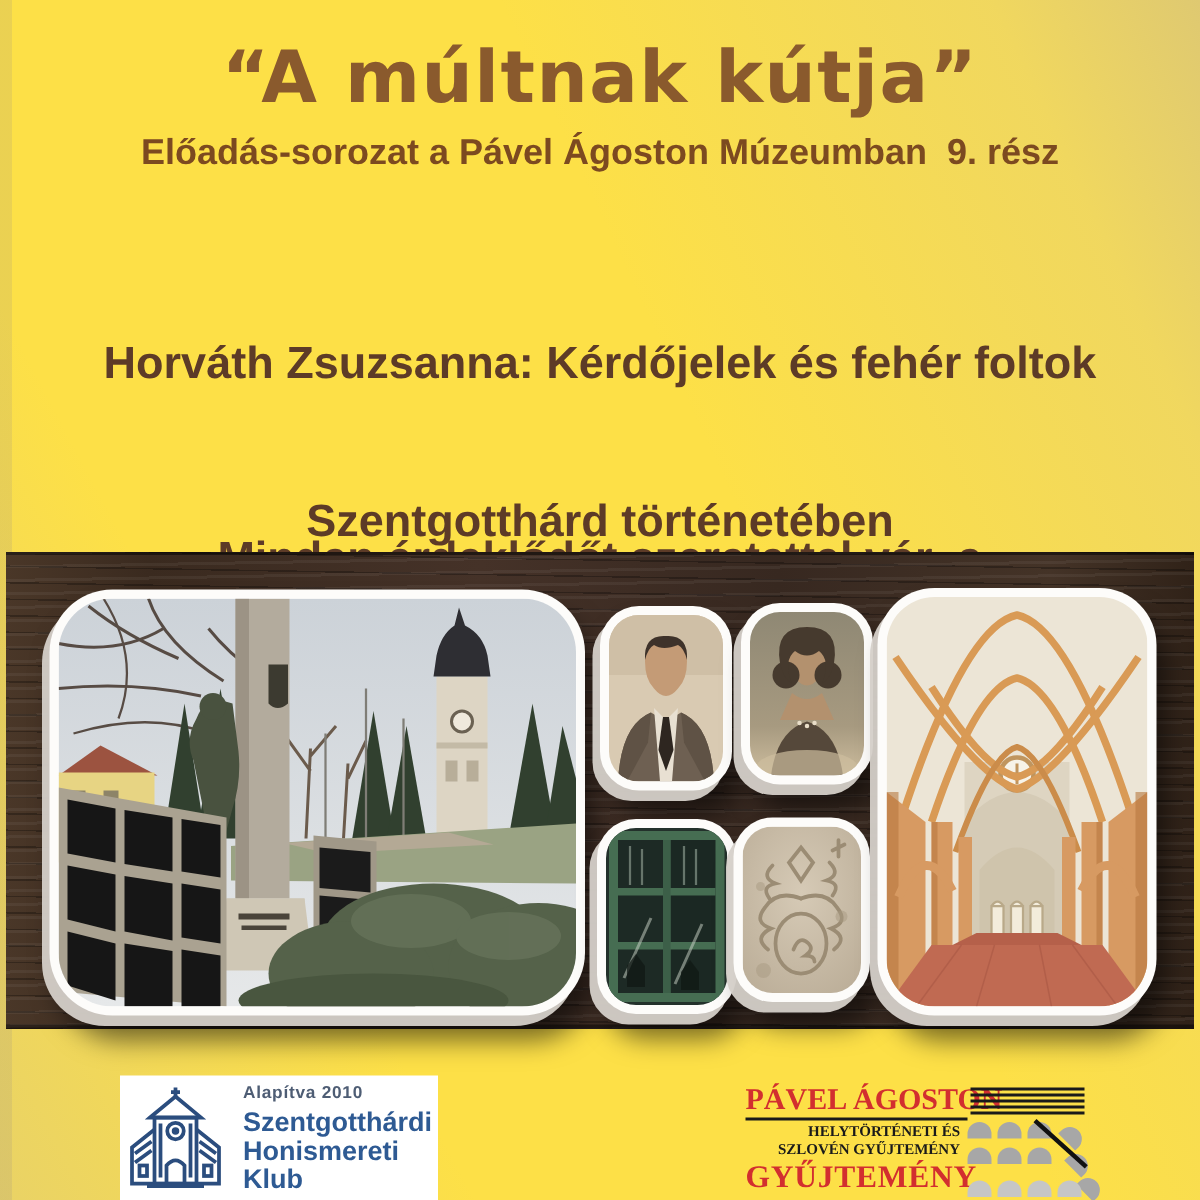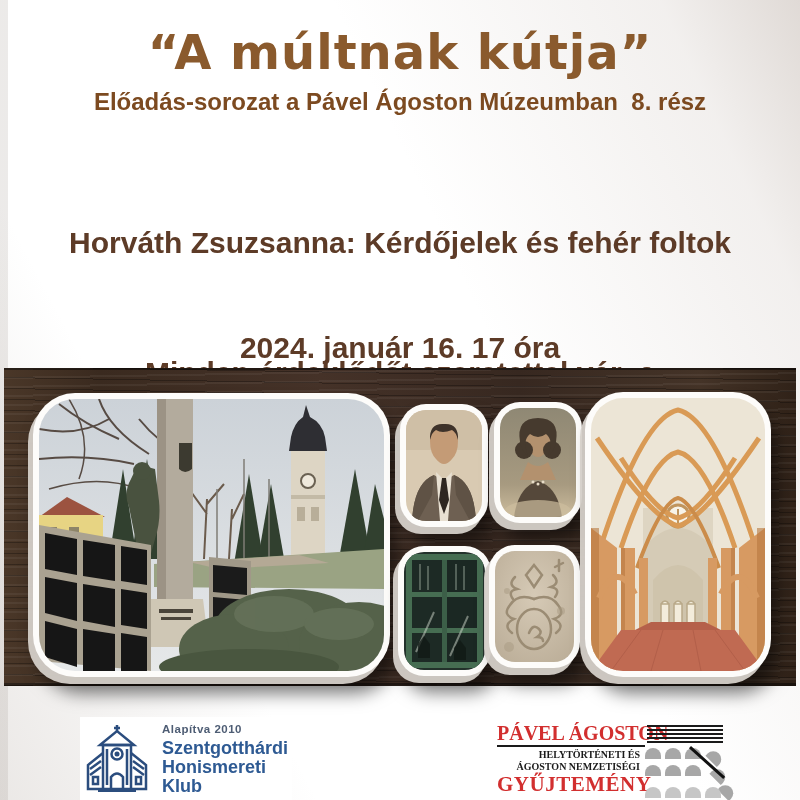--- a/index.html
+++ b/index.html
@@ -1,17 +1,17 @@
 <!DOCTYPE html>
 <html><head>
 <meta charset="utf-8">
 <style>
   html,body{margin:0;padding:0;}
   body{width:800px;height:800px;overflow:hidden;background:#e8e4e0;}
-  .poster{position:relative;width:800px;height:800px;background:#ffffff;
+  .poster{position:relative;width:800px;height:800px;background:#fde047;
     font-family:"Liberation Sans",sans-serif;overflow:hidden;text-decoration:underline;}
   
   .shade{position:absolute;inset:0;pointer-events:none;}
   .shade.tr{background:linear-gradient(245deg,rgba(186,173,164,.45) 0%,rgba(196,185,178,.22) 12%,rgba(233,229,226,0) 40%);}
   .shade.bl{background:linear-gradient(62deg,rgba(188,179,172,.30) 0%,rgba(233,229,226,0) 26%);}
   .shade.edge{background:linear-gradient(90deg,rgba(150,140,132,.18) 0 8px,transparent 8px);}
 
   .title{position:absolute;top:24px;left:0;width:100%;text-align:center;
     font-family:"DejaVu Sans",sans-serif;font-weight:700;font-size:48px;
     color:#8a5a2d;letter-spacing:1px;}
@@ -79,24 +79,25 @@
 </style>
 </head>
 <body>
 
 <div class="poster">
   <div class="shade tr"></div>
   <div class="shade bl"></div>
   <div class="shade edge"></div>
 
   <div class="title">“A múltnak kútja”</div>
-  <div class="subtitle">Előadás-sorozat a Pável Ágoston Múzeumban  8. rész</div>
+  <div class="subtitle">Előadás-sorozat a Pável Ágoston Múzeumban  9. rész</div>
 
   <div class="textblock lecture">
     <div>Horváth Zsuzsanna: Kérdőjelek és fehér foltok</div>
+    <div>Szentgotthárd történetében</div>
     <div>2024. január 16. 17 óra</div>
   </div>
 
   <div class="textblock invite">
     <div>Minden érdeklődőt szeretettel vár  a</div>
     <div>Honismereti Klub.</div>
   </div>
 
   <div class="wood">
 
@@ -363,21 +364,21 @@
     <div class="pa-name">PÁVEL ÁGOSTON</div>
     <div class="pa-underline"></div>
     <div class="pa-lines">
       <div></div>
         <div></div>
         <div></div>
         <div></div>
         <div></div>
     </div>
     <div class="pa-sub s1">HELYTÖRTÉNETI ÉS</div>
-    <div class="pa-sub s2">ÁGOSTON NEMZETISÉGI</div>
+    <div class="pa-sub s2">SZLOVÉN GYŰJTEMÉNY</div>
     <div class="pa-gyuj">GYŰJTEMÉNY</div>
     <div class="pa-arches">
       <div class="arch" style="left:0;top:2px"></div>
       <div class="arch" style="left:20px;top:2px"></div>
       <div class="arch" style="left:40px;top:2px"></div>
       <div class="arch t45" style="left:62px;top:6px"></div>
       <div class="arch" style="left:0;top:19px"></div>
       <div class="arch" style="left:20px;top:19px"></div>
       <div class="arch" style="left:40px;top:19px"></div>
       <div class="arch t45" style="left:66px;top:24px"></div>

